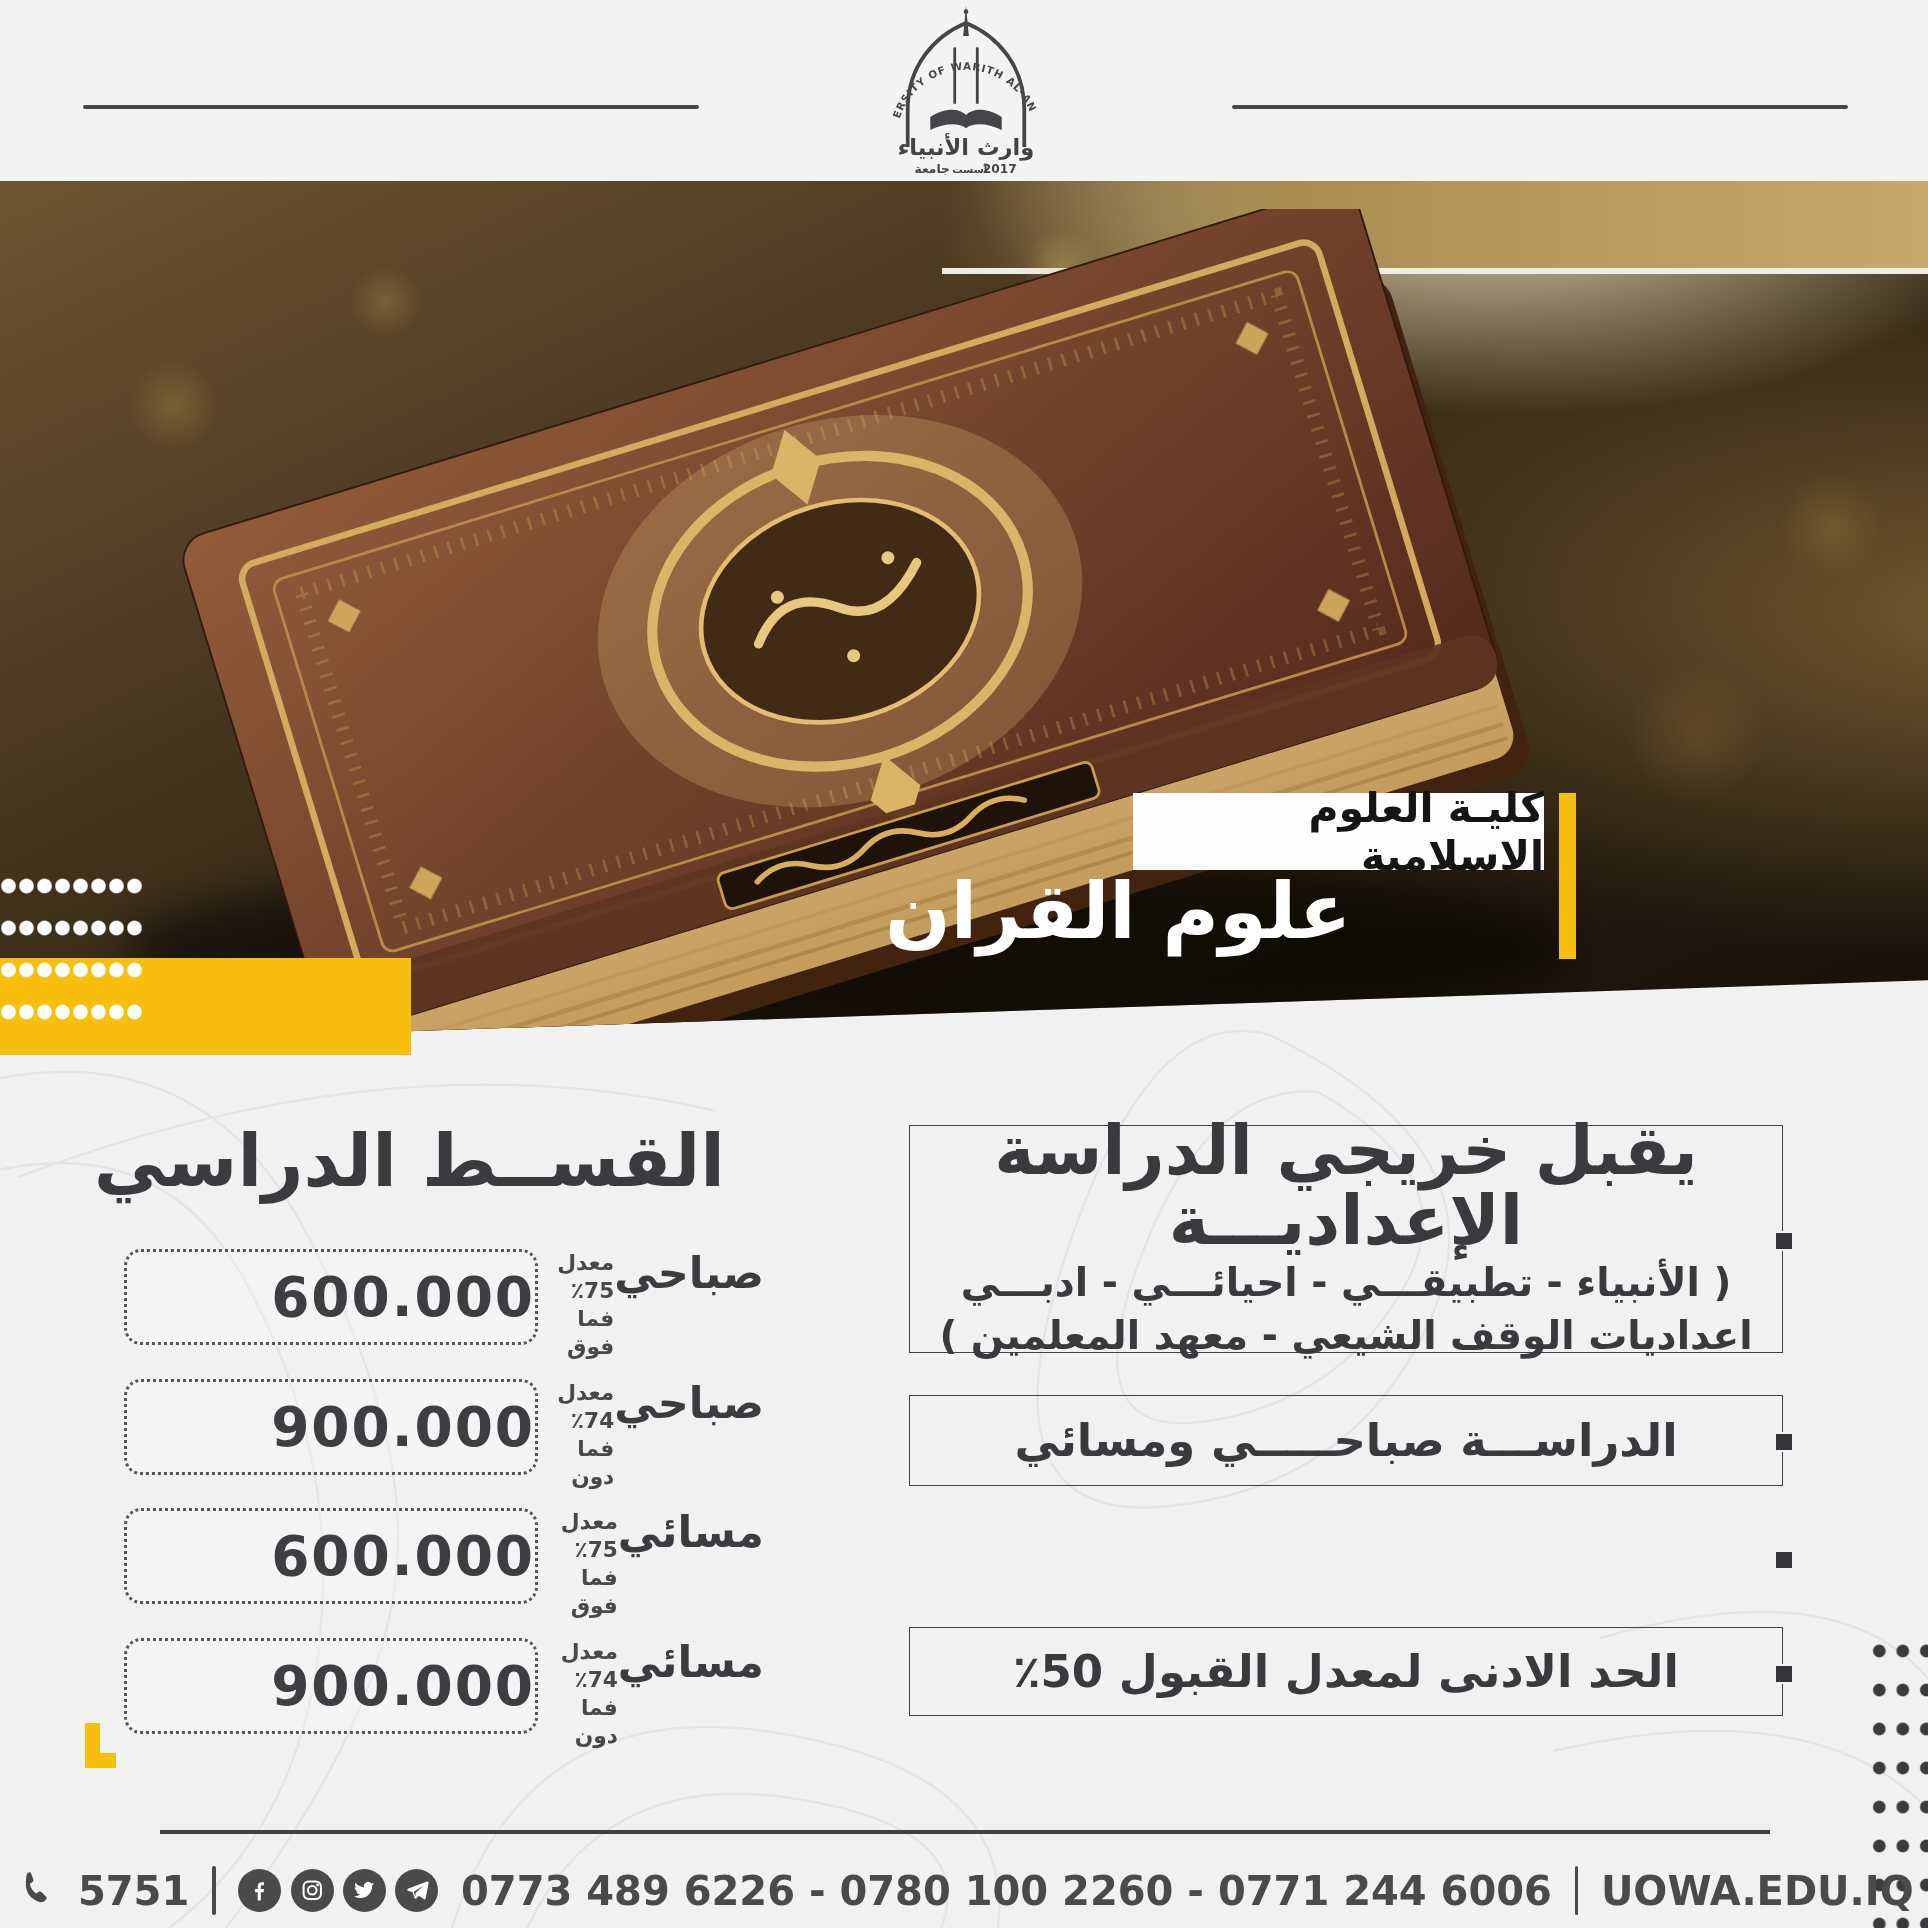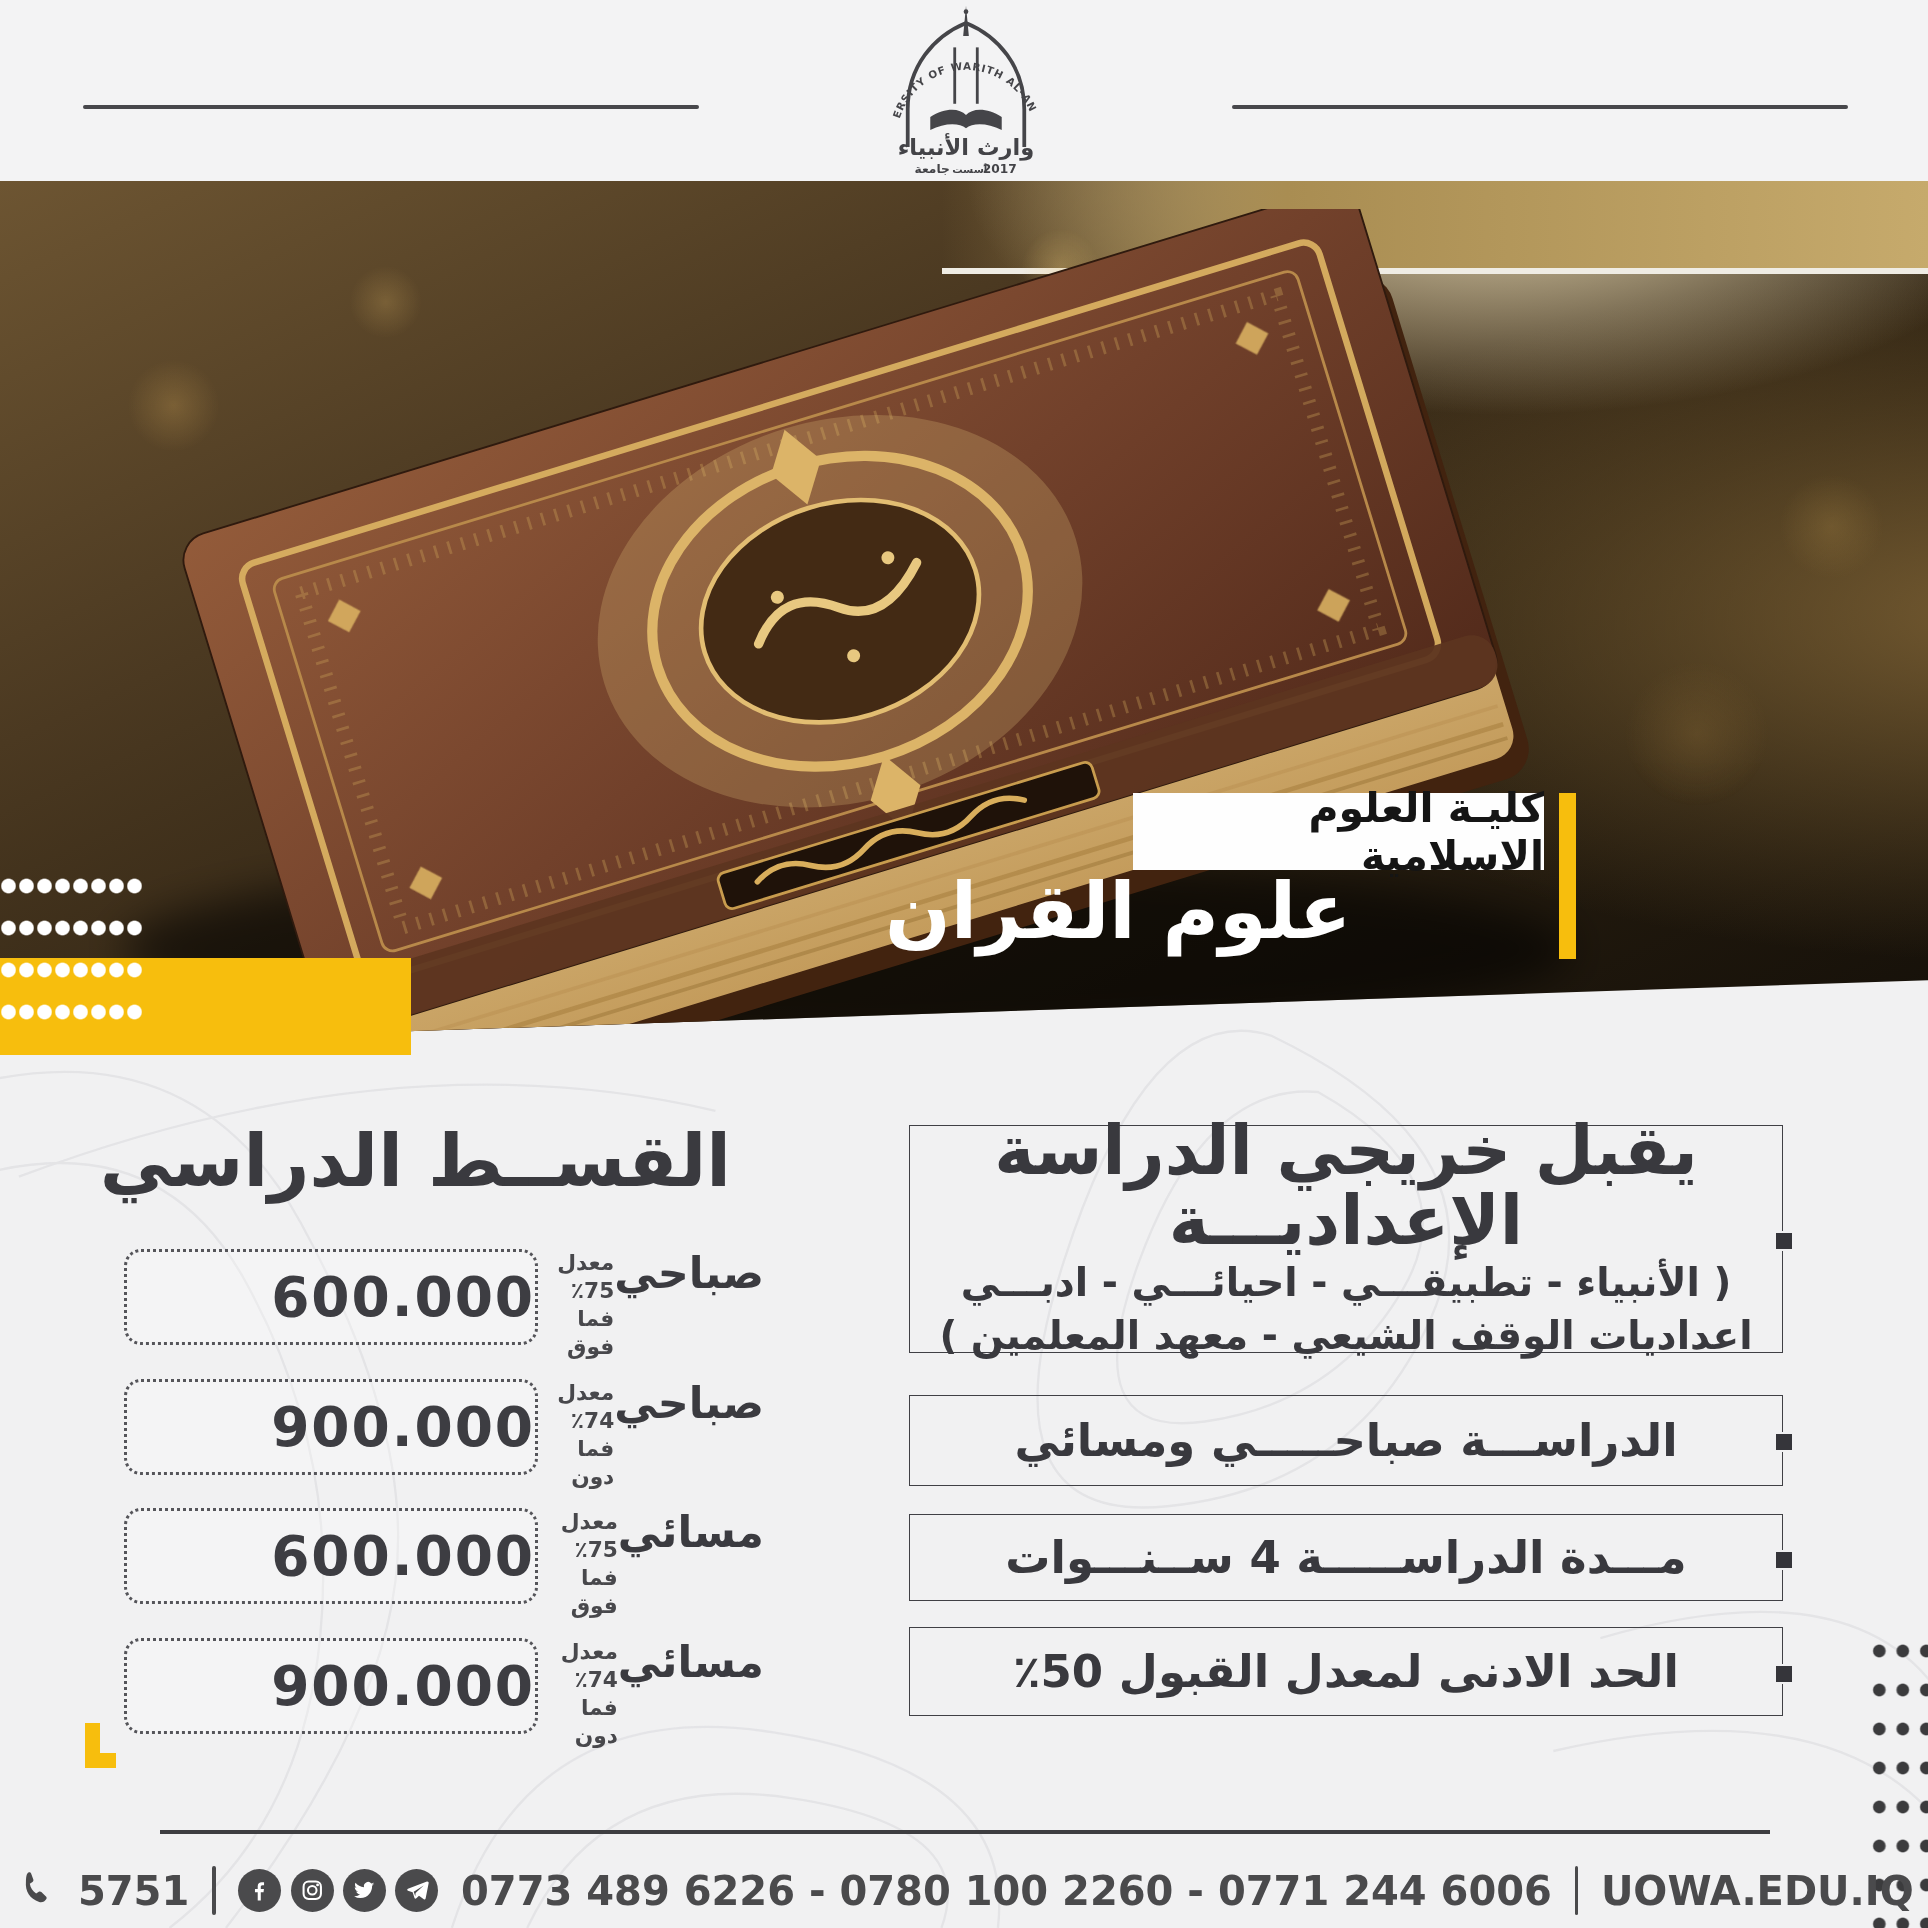--- a/index.html
+++ b/index.html
@@ -41,21 +41,21 @@
      background-image:radial-gradient(circle at 8.5px 20px,#ffffff 6.6px,transparent 8px);
      background-size:18px 42px;}
   #lmark-v{left:85px;top:1723px;width:15px;height:45px;z-index:3;}
   #lmark-h{left:85px;top:1753px;width:31px;height:15px;z-index:3;}
   #dots-right{right:0;top:1638px;width:60px;height:298px;z-index:3;
      background-image:radial-gradient(circle at 11.3px 13px,#3b3b3d 5.6px,transparent 7px);
      background-size:23.5px 39px;}
   
   #contours{left:0;top:979px;width:1928px;height:949px;z-index:1;}
   
-  #tuition-heading{left:91px;top:1109px;width:640px;height:113px;z-index:3;direction:rtl;
+  #tuition-heading{left:85px;top:1109px;width:640px;height:113px;z-index:3;direction:rtl;
      font-size:72px;font-weight:bold;color:#3a3a3f;text-align:right;line-height:104px;}
   .trow{left:124px;width:640px;height:90px;z-index:3;}
   .pricebox{position:absolute;left:0;top:0;width:408px;height:90px;border:3.8px dotted #55555a;
      border-radius:17px;display:flex;align-items:center;justify-content:flex-end;
      font-size:55px;font-weight:bold;color:#3d3d42;letter-spacing:1.9px;background:rgba(255,255,255,.25);}
   .shiftwrap{position:absolute;left:428px;top:0;width:212px;height:90px;direction:rtl;text-align:right;
      display:flex;flex-direction:row;justify-content:center;}
   .shift{font-size:43px;font-weight:bold;color:#3b3b40;line-height:49px;}
   .cond{font-size:21.7px;font-weight:bold;color:#48484c;line-height:28px;}
   
@@ -236,23 +236,20 @@
     <div class="l2">( الأنبياء - تطبيقـــي - احيائـــي - ادبـــي</div>
     <div class="l3">اعداديات الوقف الشيعي - معهد المعلمين )</div>
   </div>
   <div class="rbullet abs" style="top:1231px;"></div>
 
   <div id="rbox2" class="rbox rbox-single abs">
     <span>الدراســـة صباحـــــي ومسائي</span>
   </div>
   <div class="rbullet abs" style="top:1432px;"></div>
 
-  <div id="rbox3" class="rbox rbox-single abs">
-    <span>مـــدة الدراســـــة 4 ســنـــوات</span>
-  </div>
   <div class="rbullet abs" style="top:1550px;"></div>
 
   <div id="rbox4" class="rbox rbox-single abs">
     <span>الحد الادنى لمعدل القبول 50٪</span>
   </div>
   <div class="rbullet abs" style="top:1664px;"></div>
 
   <div id="footer-rule" class="abs"></div>
   <div id="footer" class="abs">
     <svg width="41" height="41" viewBox="0 0 24 24">

